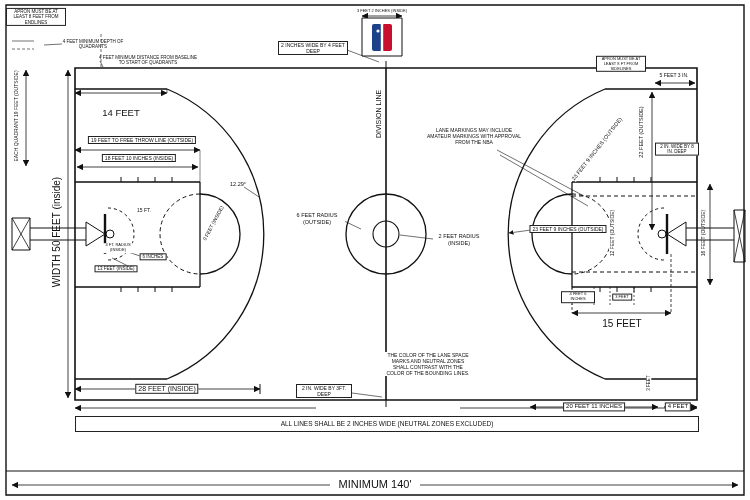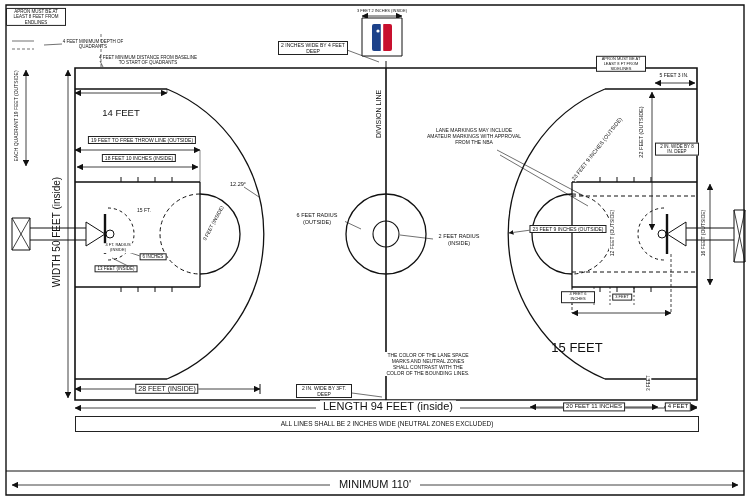--- a/index.html
+++ b/index.html
@@ -128,22 +128,21 @@
 
   <g>
     <rect x="362" y="18" width="40" height="38" fill="#fff" stroke="#111" stroke-width="1"></rect>
     <rect x="372" y="24" width="10" height="27" rx="2" fill="#1d428a"></rect>
     <rect x="382" y="24" width="10" height="27" rx="2" fill="#c8102e"></rect>
     <rect x="380.8" y="24" width="2.4" height="27" fill="#fff"></rect>
     <circle cx="378" cy="31" r="1.6" fill="#fff"></circle>
   </g>
 </svg>
 
-<div class="lbl big" style="left:375px;top:485px;">MINIMUM 110'</div>
-<div class="lbl big" style="left:388px;top:407px;background:#fff;padding:0 3px;">LENGTH 94 FEET (inside)</div>
+<div class="lbl big" style="left:375px;top:485px;">MINIMUM 140'</div>
 <div class="lbl" style="left:75px;top:416px;width:622px;height:14px;transform:none;border:1px solid #222;background:#fff;display:flex;align-items:center;justify-content:center;font-size:6.5px;">ALL LINES SHALL BE 2 INCHES WIDE (NEUTRAL ZONES EXCLUDED)</div>
 <div class="lbl rot" style="left:57px;top:232px;font-size:10px;">WIDTH 50 FEET (inside)</div>
 <div class="lbl rot" style="left:16px;top:116px;font-size:5px;">EACH QUADRANT 19 FEET (OUTSIDE)</div>
 <div class="lbl rot" style="left:379px;top:114px;font-size:7px;background:#fff;">DIVISION LINE</div>
 
 <div class="lbl wrap boxed" style="left:36px;top:17px;width:54px;font-size:4.5px;transform:translate(-50%,-50%);">APRON MUST BE AT LEAST 8 FEET FROM ENDLINES</div>
 <div class="lbl wrap" style="left:93px;top:44px;width:66px;font-size:4.5px;">4 FEET MINIMUM DEPTH OF QUADRANTS</div>
 <div class="lbl wrap" style="left:148px;top:60px;width:104px;font-size:4.5px;">4 FEET MINIMUM DISTANCE FROM BASELINE TO START OF QUADRANTS</div>
 <div class="lbl wrap boxed" style="left:313px;top:48px;width:64px;font-size:5px;">2 INCHES WIDE BY 4 FEET DEEP</div>
 <div class="lbl" style="left:382px;top:11px;font-size:4px;">3 FEET 2 INCHES (INSIDE)</div>
@@ -164,21 +163,21 @@
 <div class="lbl boxed" style="left:167px;top:389px;font-size:7px;">28 FEET (INSIDE)</div>
 <div class="lbl wrap boxed" style="left:324px;top:391px;width:50px;font-size:5px;">2 IN. WIDE BY 3FT. DEEP</div>
 
 <div class="lbl wrap" style="left:474px;top:136px;width:98px;font-size:5px;background:#fff;">LANE MARKINGS MAY INCLUDE AMATEUR MARKINGS WITH APPROVAL FROM THE NBA</div>
 <div class="lbl" style="left:597px;top:149px;font-size:5.5px;transform:translate(-50%,-50%) rotate(-52deg);background:#fff;">23 FEET 9 INCHES (OUTSIDE)</div>
 <div class="lbl rot" style="left:641px;top:132px;font-size:5.5px;background:#fff;">22 FEET (OUTSIDE)</div>
 <div class="lbl wrap boxed" style="left:677px;top:149px;width:38px;font-size:4.5px;">2 IN. WIDE BY 8 IN. DEEP</div>
 <div class="lbl boxed" style="left:568px;top:229px;font-size:5px;">23 FEET 9 INCHES (OUTSIDE)</div>
 <div class="lbl rot" style="left:612px;top:233px;font-size:5px;background:#fff;">12 FEET (OUTSIDE)</div>
 <div class="lbl rot" style="left:703px;top:233px;font-size:5px;">16 FEET (OUTSIDE)</div>
-<div class="lbl" style="left:577px;top:324px;font-size:13px;margin-top:24px;">15 FEET</div>
+<div class="lbl" style="left:622px;top:324px;font-size:10px;">15 FEET</div>
 <div class="lbl wrap boxed" style="left:578px;top:297px;width:28px;font-size:4px;">4 FEET 6 INCHES</div>
 <div class="lbl boxed" style="left:622px;top:297px;font-size:4px;">3 FEET</div>
 <div class="lbl rot" style="left:649px;top:383px;font-size:4.5px;background:#fff;">3 FEET</div>
 <div class="lbl wrap" style="left:428px;top:364px;width:88px;font-size:5px;background:#fff;">THE COLOR OF THE LANE SPACE MARKS AND NEUTRAL ZONES SHALL CONTRAST WITH THE COLOR OF THE BOUNDING LINES.</div>
 <div class="lbl boxed" style="left:594px;top:407px;font-size:6px;">20 FEET 11 INCHES</div>
 <div class="lbl boxed" style="left:678px;top:407px;font-size:6px;">4 FEET</div>
 
 </div>
 
 </body></html>

